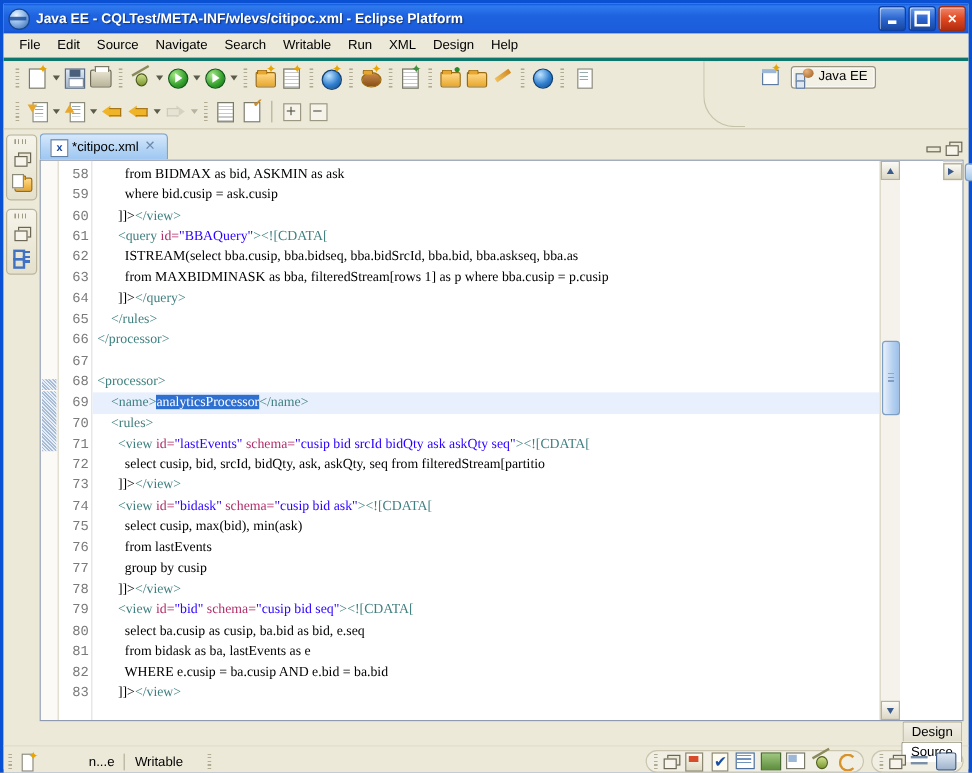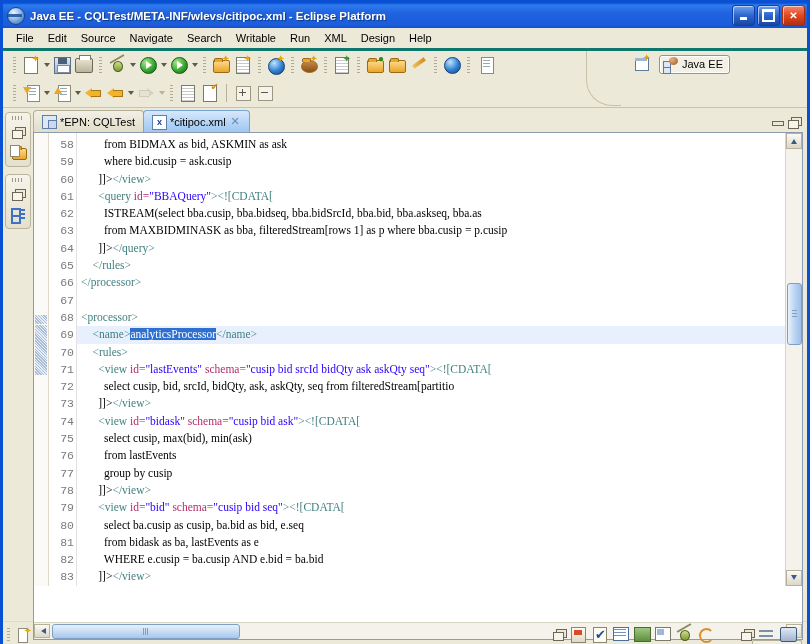--- a/index.html
+++ b/index.html
@@ -140,21 +140,21 @@
   .tab-ico{width:14px;height:14px;position:relative;flex:0 0 auto;}
   .ico-epn{width:13px;height:12px;background:#dfe7f2;border:1px solid #5b7fa8;position:relative;}
   .ico-epn:after{content:"";position:absolute;left:5px;top:4px;width:7px;height:7px;background:#cdd9e8;border:1px solid #5b7fa8;}
   .ico-x{width:13px;height:13px;background:#fff;border:1px solid #5f7fa5;
         color:#14429e;font-size:9px;font-weight:bold;text-align:center;line-height:12px;}
   .tab-close{width:11px;height:11px;color:#6d89ae;font-size:11px;line-height:10px;text-align:center;}
   .tabbtns{position:absolute;right:2px;bottom:4px;display:flex;gap:5px;align-items:center;}
   .mini{width:11px;height:9px;position:relative;}
   .mini:after{content:"";position:absolute;left:0;bottom:1px;width:10px;height:3px;border:1px solid #6b6754;}
 
-  .editor{flex:1 1 auto;border:1px solid #8e9ab0;background:#fff;display:flex;flex-direction:column;
+  .editor{flex:1 1 auto;border:1px solid #8e9ab0;background:#fff;display:flex;flex-direction:row;
           position:relative;box-sizing:border-box;gap:36px;}
   .editor-body{flex:1 1 auto;display:flex;position:relative;overflow:hidden;}
   .ovr-ruler{width:14px;background:#fbfaf6;border-right:1px solid #ded9c8;flex:0 0 auto;position:relative;}
   .ovr-mark{position:absolute;left:1px;width:12px;height:9px;
        background:repeating-linear-gradient(45deg,#a9bcd6 0 1px,#e8eef6 1px 2px);}
   .gutter{width:28px;flex:0 0 auto;background:#fff;text-align:right;
        font-family:"Liberation Mono", monospace;font-size:11.5px;color:#7a7a7a;
        border-right:1px solid #e2e2e2;padding-top:3px;box-sizing:border-box;}
   .gutter div{height:17.3px;line-height:17.3px;padding-right:2px;}
   .code{flex:1 1 auto;position:relative;overflow:hidden;padding-top:3px;
@@ -436,26 +436,20 @@
           <div class="blue-list">
               <div class="bl-lines"></div>
             </div>
         </div>
       </div>
     </div>
 
     <div class="editor-outer">
 
       <div class="tabrow">
-        <div class="tab">
-          <div class="tab-ico">
-              <div class="ico-epn"></div>
-            </div>
-          <span>*EPN: CQLTest</span>
-        </div>
         <div class="tab active">
           <div class="tab-ico">
               <div class="ico-x">x</div>
             </div>
           <span>*citipoc.xml</span>
           <span class="tab-close">✕</span>
         </div>
         <div class="tabbtns">
           <div class="mini"></div>
           <div class="restore-ic"></div>

